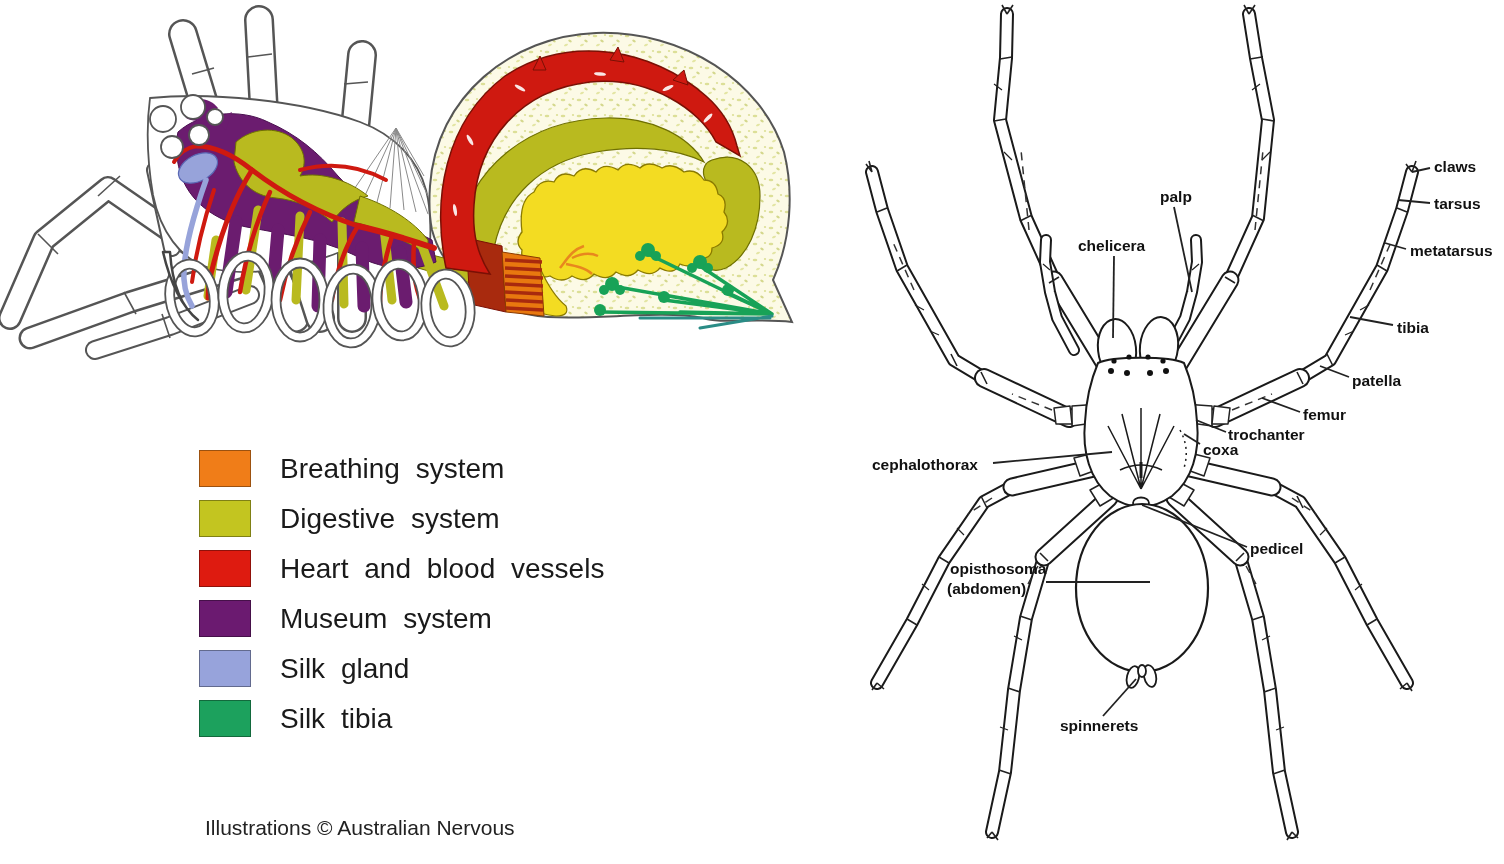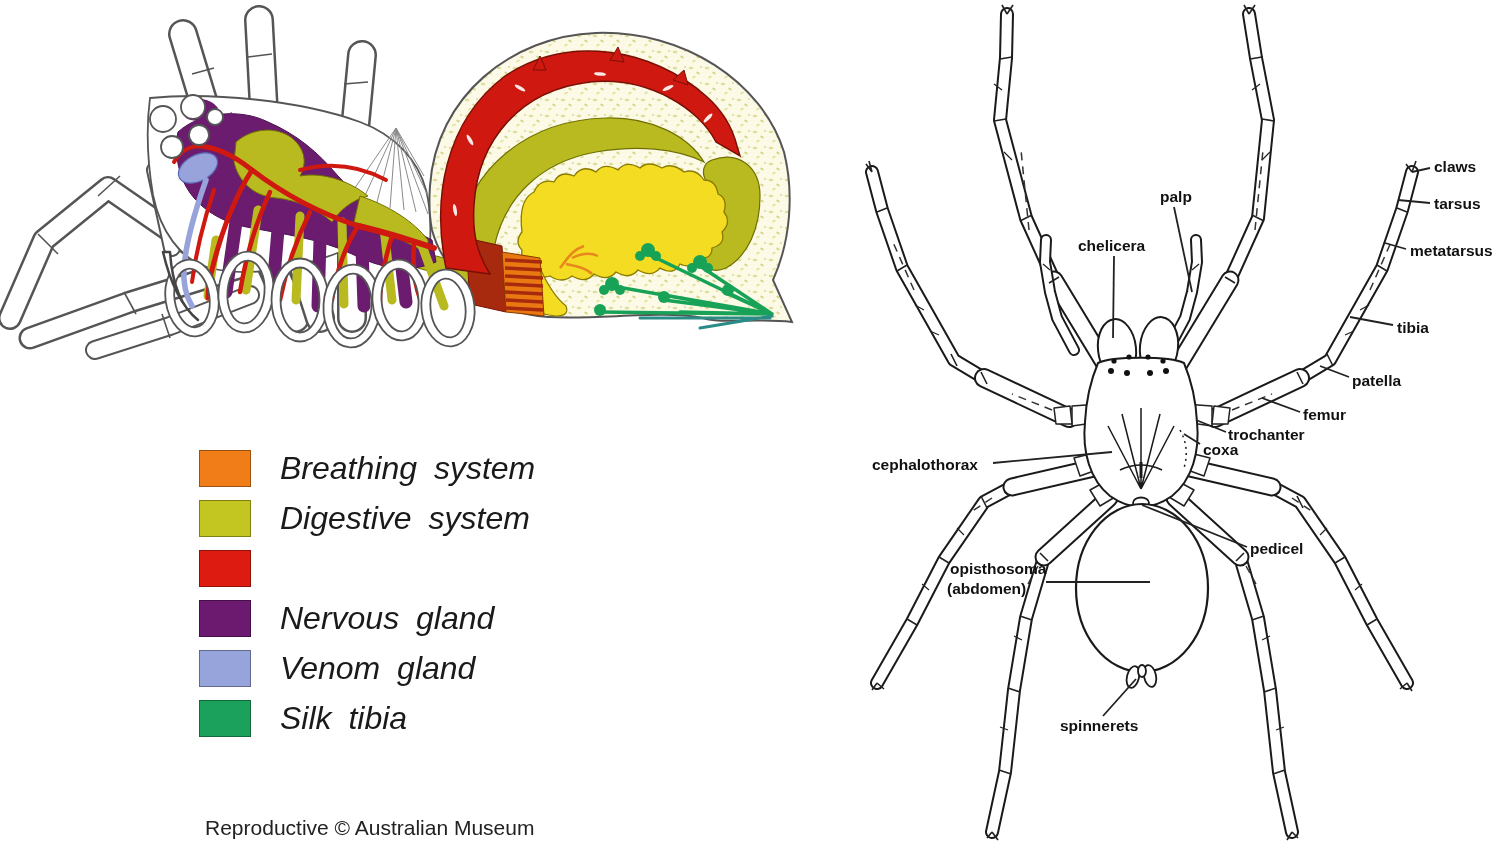--- a/index.html
+++ b/index.html
@@ -4,21 +4,21 @@
 <style>
   html,body{margin:0;padding:0;background:#ffffff;}
   #canvas{position:relative;width:1504px;height:864px;background:#ffffff;overflow:hidden;
           font-family:"Liberation Sans", sans-serif;}
   svg{position:absolute;display:block;}
   #anatomy-svg{left:0;top:0;}
   #spider-svg{left:820px;top:0;}
   #legend{position:absolute;left:199px;top:450px;}
   .legend-row{display:flex;align-items:center;height:37px;margin-bottom:13px;}
   .swatch{width:52px;height:37px;border:1px solid rgba(0,0,0,.35);box-sizing:border-box;flex:0 0 auto;}
-  .legend-label{margin-left:29px;font-size:32px;color:#1a1a1a;word-spacing:8px;white-space:nowrap;font-style:italic;}
+  .legend-label{margin-left:29px;font-size:28px;color:#1a1a1a;word-spacing:8px;white-space:nowrap;}
   #caption{position:absolute;left:205px;top:816px;font-size:21px;color:#222;}
   .lbl{font-family:"Liberation Sans",sans-serif;font-weight:bold;font-size:15.5px;fill:#111;}
 </style>
 </head>
 <body>
 
 <div id="canvas">
 
 <svg id="anatomy-svg" width="810" height="360" viewBox="0 0 810 360">
   <defs>
@@ -198,36 +198,37 @@
   <div class="legend-row">
     <div class="swatch" style="background: rgb(240, 125, 24);"></div>
     <div class="legend-label">Breathing system</div>
   </div>
   <div class="legend-row">
     <div class="swatch" style="background: rgb(195, 197, 32);"></div>
     <div class="legend-label">Digestive system</div>
   </div>
   <div class="legend-row">
     <div class="swatch" style="background: rgb(222, 27, 16);"></div>
+    <div class="legend-label">Heart and blood vessels</div>
   </div>
   <div class="legend-row">
     <div class="swatch" style="background: rgb(107, 26, 112);"></div>
-    <div class="legend-label">Nervous gland</div>
+    <div class="legend-label">Museum system</div>
   </div>
   <div class="legend-row">
     <div class="swatch" style="background: rgb(151, 163, 219);"></div>
-    <div class="legend-label">Venom gland</div>
+    <div class="legend-label">Silk gland</div>
   </div>
   <div class="legend-row">
     <div class="swatch" style="background: rgb(28, 161, 93);"></div>
     <div class="legend-label">Silk tibia</div>
   </div>
 </div>
 
-<div id="caption">Reproductive © Australian Museum</div>
+<div id="caption">Illustrations © Australian Nervous</div>
 
 <svg id="spider-svg" width="684" height="864" viewBox="820 0 684 864">
 
   <g fill="none" stroke-linecap="round" stroke-linejoin="round">
 
     <path d="M1162 392 L1230 280 L1258 218 L1268 120 L1256 58 L1249 14" stroke="#1a1a1a" stroke-width="14"></path>
     <path d="M1162 392 L1230 280 L1258 218 L1268 120 L1256 58 L1249 14" stroke="#fff" stroke-width="10"></path>
     <path d="M1162 392 L1230 280" stroke="#1a1a1a" stroke-width="19"></path>
         <path d="M1162 392 L1230 280" stroke="#fff" stroke-width="15"></path>
 

